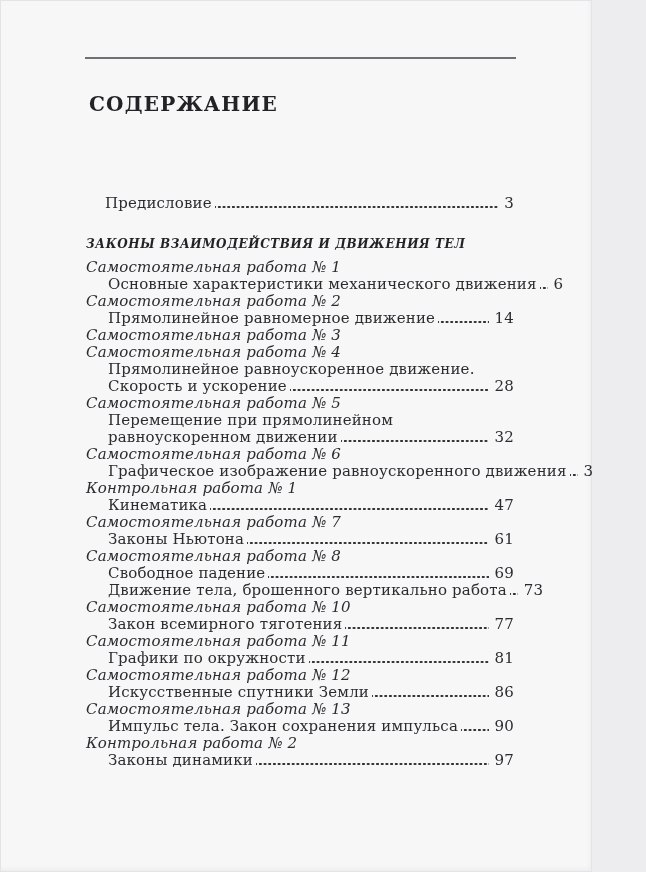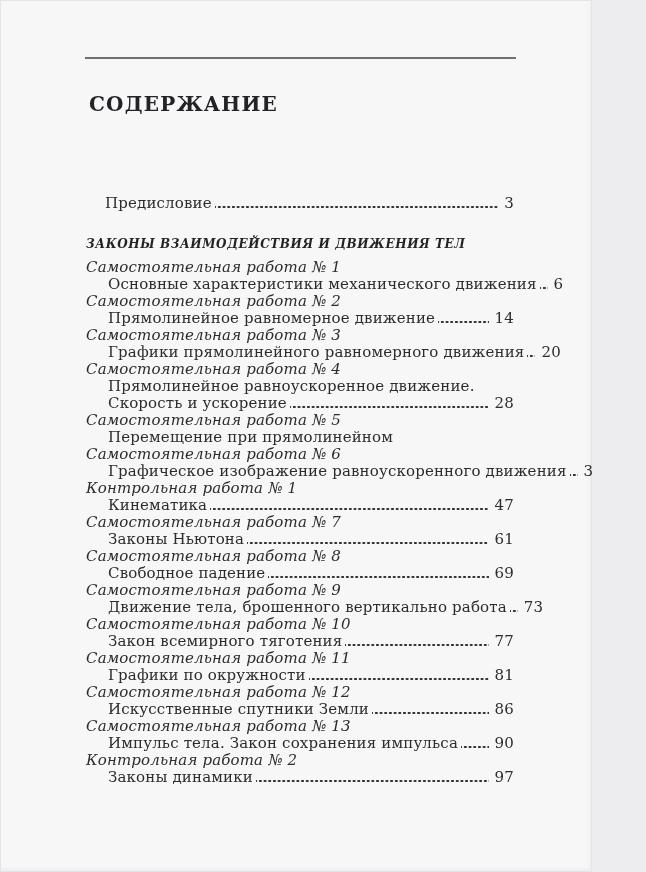--- a/index.html
+++ b/index.html
@@ -107,42 +107,42 @@
         <div>
           <div class="work-title">Самостоятельная работа № 2</div>
           <div class="entry-line">
             <span class="line-text">Прямолинейное равномерное движение</span>
             <span class="dot-leader"></span>
             <span class="page-number">14</span>
           </div>
         </div>
         <div>
           <div class="work-title">Самостоятельная работа № 3</div>
-          <div class="entry-line">
-            <span class="line-text">Графики прямолинейного равномерного движения</span>
-            <span class="dot-leader"></span>
-            <span class="page-number">20</span>
-          </div>
         </div>
         <div>
           <div class="work-title">Самостоятельная работа № 4</div>
           <div class="entry-line">
             <span class="line-text">Прямолинейное равноускоренное движение.</span>
           </div>
           <div class="entry-line">
             <span class="line-text">Скорость и ускорение</span>
             <span class="dot-leader"></span>
             <span class="page-number">28</span>
           </div>
         </div>
         <div>
           <div class="work-title">Самостоятельная работа № 5</div>
           <div class="entry-line">
             <span class="line-text">Перемещение при прямолинейном</span>
           </div>
+          <div class="entry-line">
+            <span class="line-text">равноускоренном движении</span>
+            <span class="dot-leader"></span>
+            <span class="page-number">32</span>
+          </div>
         </div>
         <div>
           <div class="work-title">Самостоятельная работа № 6</div>
           <div class="entry-line">
             <span class="line-text">Графическое изображение равноускоренного движения</span>
             <span class="dot-leader"></span>
             <span class="page-number">37</span>
           </div>
         </div>
         <div>
@@ -163,21 +163,20 @@
         </div>
         <div>
           <div class="work-title">Самостоятельная работа № 8</div>
           <div class="entry-line">
             <span class="line-text">Свободное падение</span>
             <span class="dot-leader"></span>
             <span class="page-number">69</span>
           </div>
         </div>
         <div>
-          <div class="work-title">Самостоятельная работа № 9</div>
           <div class="entry-line">
             <span class="line-text">Движение тела, брошенного вертикально работа</span>
             <span class="dot-leader"></span>
             <span class="page-number">73</span>
           </div>
         </div>
         <div>
           <div class="work-title">Самостоятельная работа № 10</div>
           <div class="entry-line">
             <span class="line-text">Закон всемирного тяготения</span>

